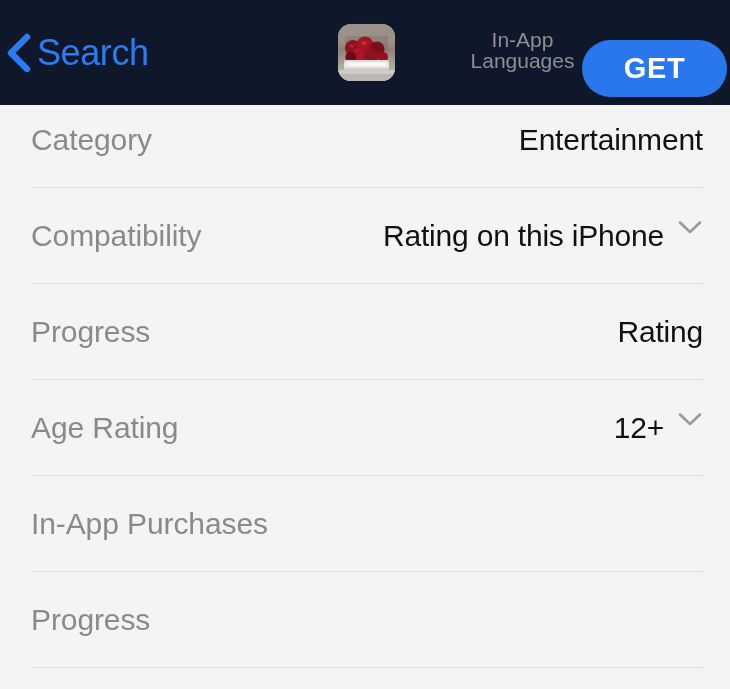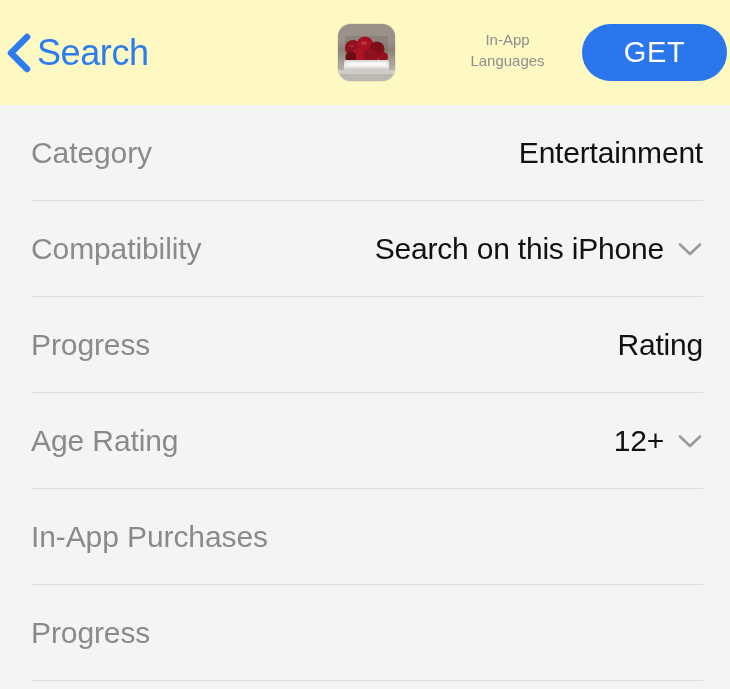--- a/index.html
+++ b/index.html
@@ -15,21 +15,21 @@
     overflow: hidden;
     position: relative;
   }
 
   
   #topbar {
     position: absolute;
     left: 0; top: 0;
     width: 730px;
     height: 105px;
-    background: #fef9c3;
+    background: #0f172a;
   }
 
   #back-button {
     position: absolute;
     left: 6px;
     top: 27px;
     height: 52px;
     display: flex;
     align-items: center;
     cursor: pointer;
@@ -56,52 +56,52 @@
     width: 57px;
     height: 57px;
     border-radius: 13px;
     overflow: hidden;
     box-shadow: 0 0 0 1px rgba(0,0,0,0.07);
   }
   #app-icon svg { display: block; }
 
   #iap-note {
     position: absolute;
-    left: 455px;
+    left: 470px;
     top: 29px;
     width: 105px;
     text-align: center;
-    font-size: 15px;
+    font-size: 21px;
     line-height: 21px;
     color: #8e8e93;
   }
 
   #get-button {
     position: absolute;
     left: 582px;
-    top: 24px;
+    top: 40px;
     width: 145px;
     height: 57px;
     border: none;
     border-radius: 29px;
     background: #2a76ec;
     color: #ffffff;
     font-family: "Liberation Sans", sans-serif;
     font-size: 29px;
-    font-weight: normal;
+    font-weight: bold;
     letter-spacing: 0.7px;
     cursor: pointer;
     padding: 0;
   }
 
   
   #info-table {
     position: absolute;
     left: 0;
-    top: 105px;
+    top: 92px;
     width: 730px;
   }
   .info-row {
     position: relative;
     height: 96px;
     box-sizing: border-box;
   }
   .info-row .row-inner {
     position: absolute;
     left: 31px;
@@ -113,21 +113,21 @@
     justify-content: space-between;
   }
   .row-label {
     font-size: 30px;
     color: #8a8a8e;
     letter-spacing: -0.1px;
     white-space: nowrap;
   }
   .row-value-wrap {
     display: flex;
-    align-items: center;
+    align-items: flex-start;
     gap: 13px;
   }
   .row-value {
     font-size: 30px;
     color: #111111;
     letter-spacing: -0.2px;
     white-space: nowrap;
   }
   .disclosure {
     width: 26px;
@@ -206,21 +206,21 @@
         <span class="row-value">Entertainment</span>
       </span>
     </div>
     <div class="separator"></div>
   </div>
 
   <div class="info-row">
     <div class="row-inner">
       <span class="row-label">Compatibility</span>
       <span class="row-value-wrap">
-        <span class="row-value">Search on this iPhone</span>
+        <span class="row-value">Rating on this iPhone</span>
         <svg class="disclosure" viewBox="0 0 26 16">
           <polyline points="3,3.5 13,13 23,3.5" fill="none" stroke="#9a9a9e" stroke-width="2.6" stroke-linecap="round" stroke-linejoin="round"></polyline>
         </svg>
       </span>
     </div>
     <div class="separator"></div>
   </div>
 
   <div class="info-row">
     <div class="row-inner">

